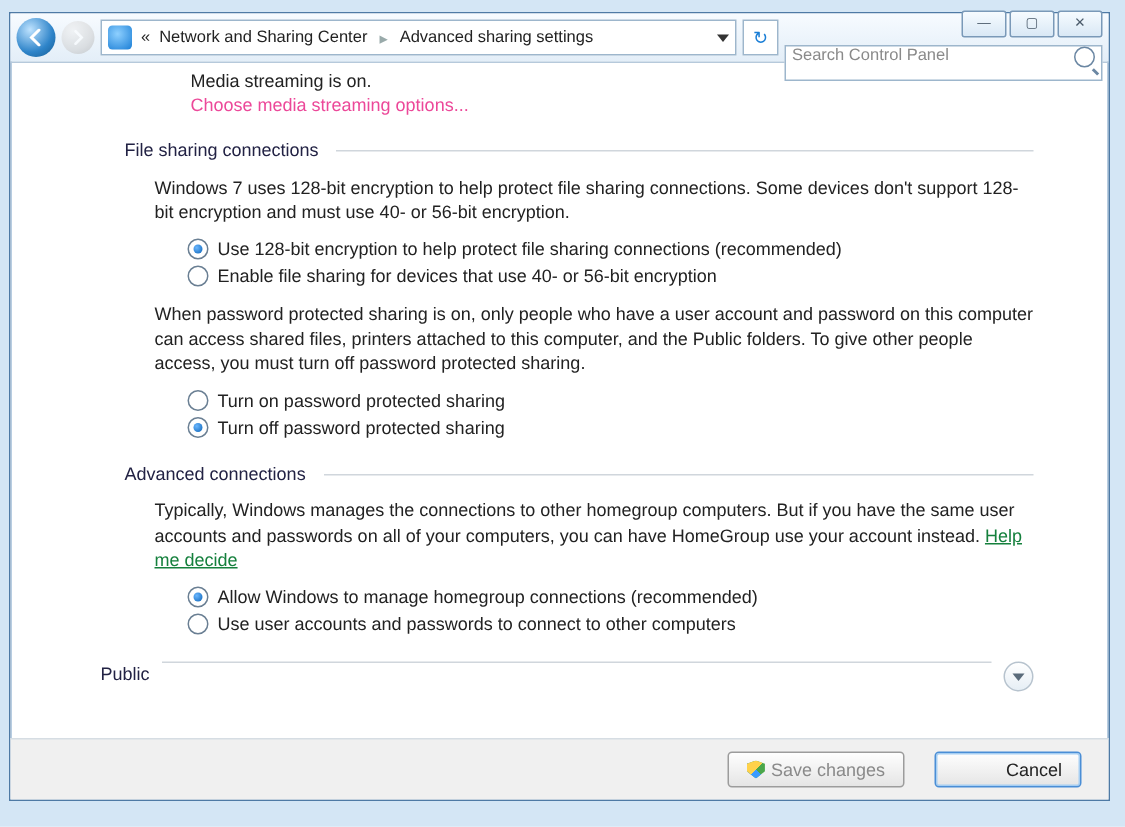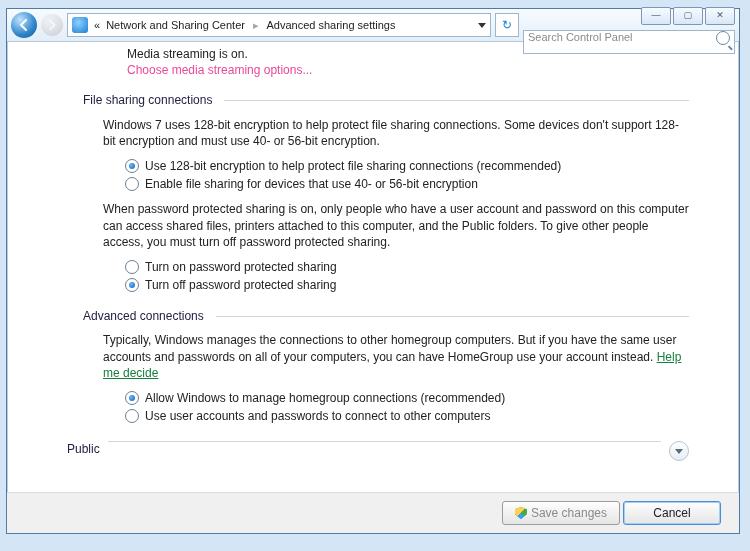--- a/index.html
+++ b/index.html
@@ -219,38 +219,38 @@
   }
 
   
   .footer {
     height: 40px;
     background: #f0f0f0;
     border-top: 1px solid #d6dde3;
     display: flex;
     align-items: center;
     justify-content: flex-end;
-    gap: 3px;
+    gap: 20px;
     padding-right: 18px;
   }
   .btn {
     min-width: 72px;
     height: 22px;
     padding: 0 12px;
     background: linear-gradient(#fefefe, #e5e5e5);
     border: 1px solid #9c9c9c;
     border-radius: 3px;
     font-size: 12px;
     display: inline-flex;
     align-items: center;
     justify-content: center;
     gap: 4px;
     color: #222;
   }
-  .btn.primary { border-color: #4a8ed6; box-shadow: 0 0 0 1px #a6cef2 inset; }
+  .btn.primary { border-color: #4a8ed6; box-shadow: 0 0 0 1px #a6cef2 inset; justify-content: flex-end; }
   .btn.disabled { color: #8a8a8a; }
   .shield {
     width: 12px; height: 12px;
     background:
       linear-gradient(135deg,#ffd24a 0 50%,transparent 0) ,
       linear-gradient(45deg,#3a9bff 0 50%,transparent 0),
       #4aa64a;
     clip-path: polygon(50% 0,100% 18%,100% 60%,50% 100%,0 60%,0 18%);
   }
 

